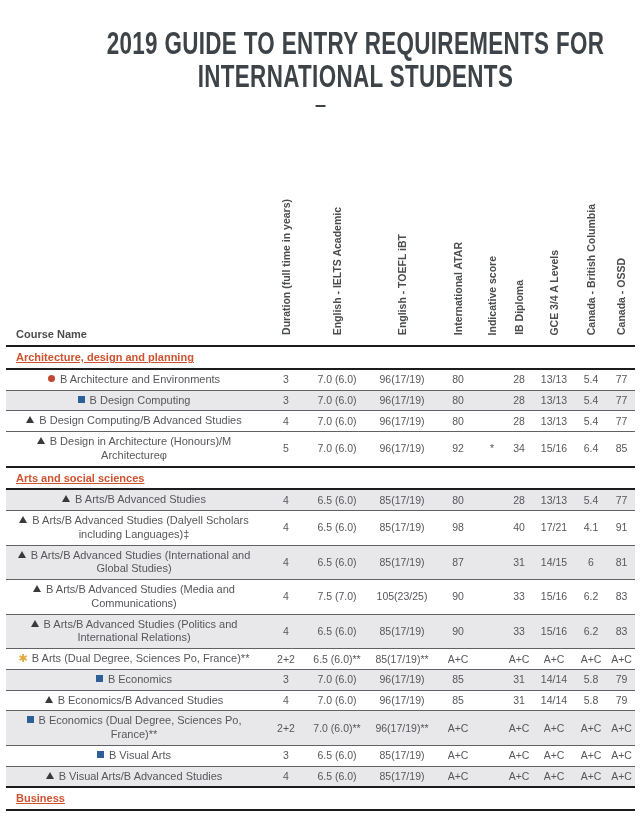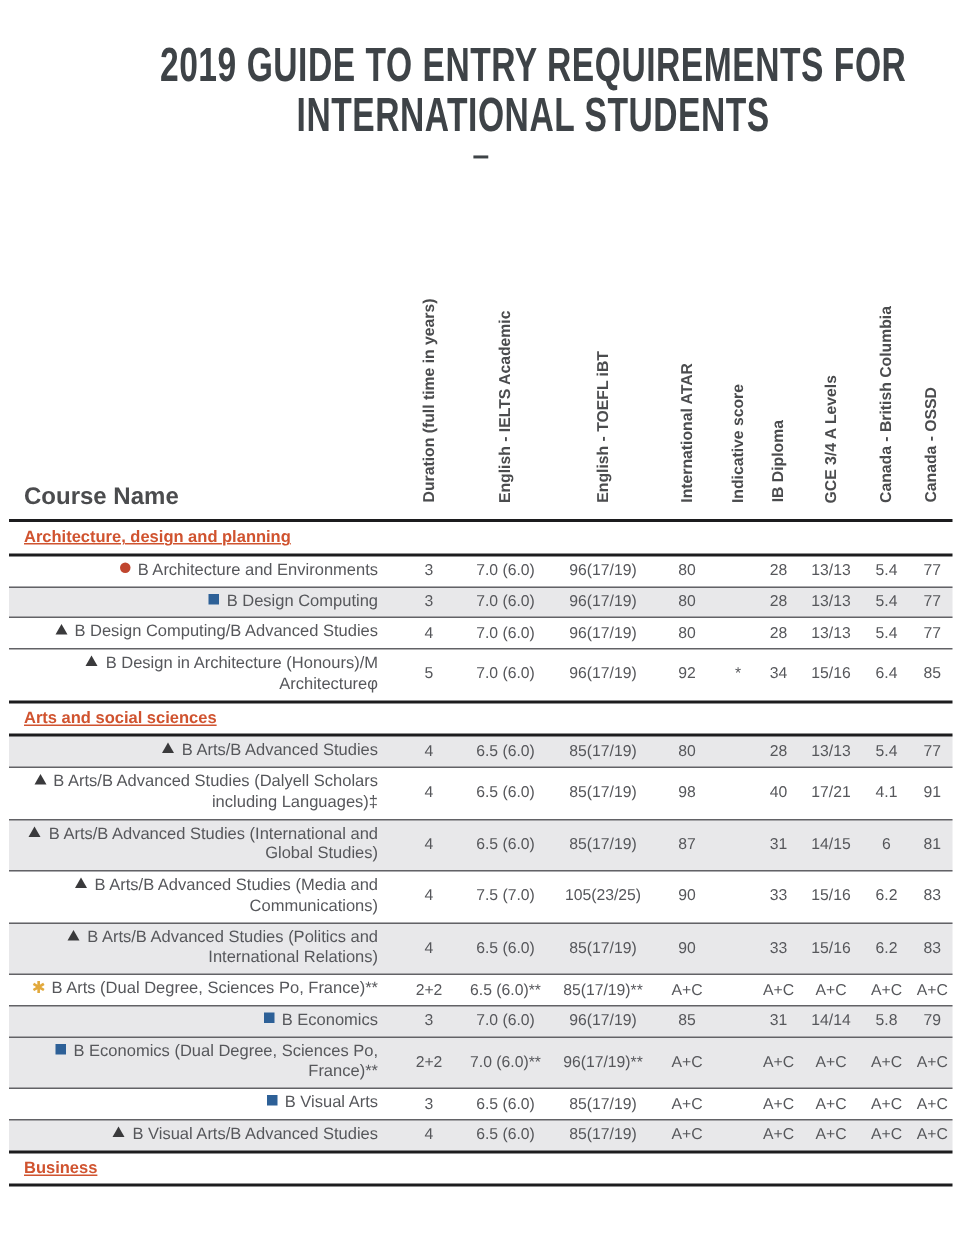--- a/index.html
+++ b/index.html
@@ -42,21 +42,21 @@
   thead th {
     height:146px;
     vertical-align:bottom;
     border-bottom:2px solid #1c1c1e;
     font-weight:bold;
     color:#4b4c4e;
     padding-bottom:5px;
   }
   th.course-head {
     text-align:left;
-    font-size:16px;
+    font-size:11px;
     padding-left:10px;
   }
   th.val-head { text-align:center; padding-bottom:6px; }
   .rot {
     display:inline-block;
     writing-mode:vertical-rl;
     transform:rotate(180deg);
     white-space:nowrap;
     font-size:10.5px;
     line-height:1;
@@ -73,21 +73,21 @@
     text-decoration:underline;
   }
   tbody td {
     border-bottom:1px solid #626266;
     font-size:10.5px;
     text-align:center;
     padding:3px 0;
     line-height:1.25;
   }
   tbody td.course {
-    text-align:right;
+    text-align:center;
     font-size:11px;
     padding:3px 14px 3px 10px;
   }
   tr.shaded td { background:#e8e8ea; }
   
   .bullet { display:inline-block; margin-right:5px; }
   .bullet.circle { width:7px; height:7px; border-radius:50%; background:#c0462f; vertical-align:1px; }
   .bullet.square { width:7px; height:7px; background:#2d6097; vertical-align:1px; }
   .bullet.triangle {
     width:0; height:0;
@@ -271,20 +271,32 @@
         <td>3</td>
         <td>7.0 (6.0)</td>
         <td>96(17/19)</td>
         <td>85</td>
         <td></td>
         <td>31</td>
         <td>14/14</td>
         <td>5.8</td>
         <td>79</td>
       </tr>
+      <tr>
+        <td class="course"><span class="bullet triangle"></span>B Economics/B Advanced Studies</td>
+        <td>4</td>
+        <td>7.0 (6.0)</td>
+        <td>96(17/19)</td>
+        <td>85</td>
+        <td></td>
+        <td>31</td>
+        <td>14/14</td>
+        <td>5.8</td>
+        <td>79</td>
+      </tr>
       <tr class="shaded">
         <td class="course"><span class="bullet square"></span>B Economics (Dual Degree, Sciences Po, France)**</td>
         <td>2+2</td>
         <td>7.0 (6.0)**</td>
         <td>96(17/19)**</td>
         <td>A+C</td>
         <td></td>
         <td>A+C</td>
         <td>A+C</td>
         <td>A+C</td>

